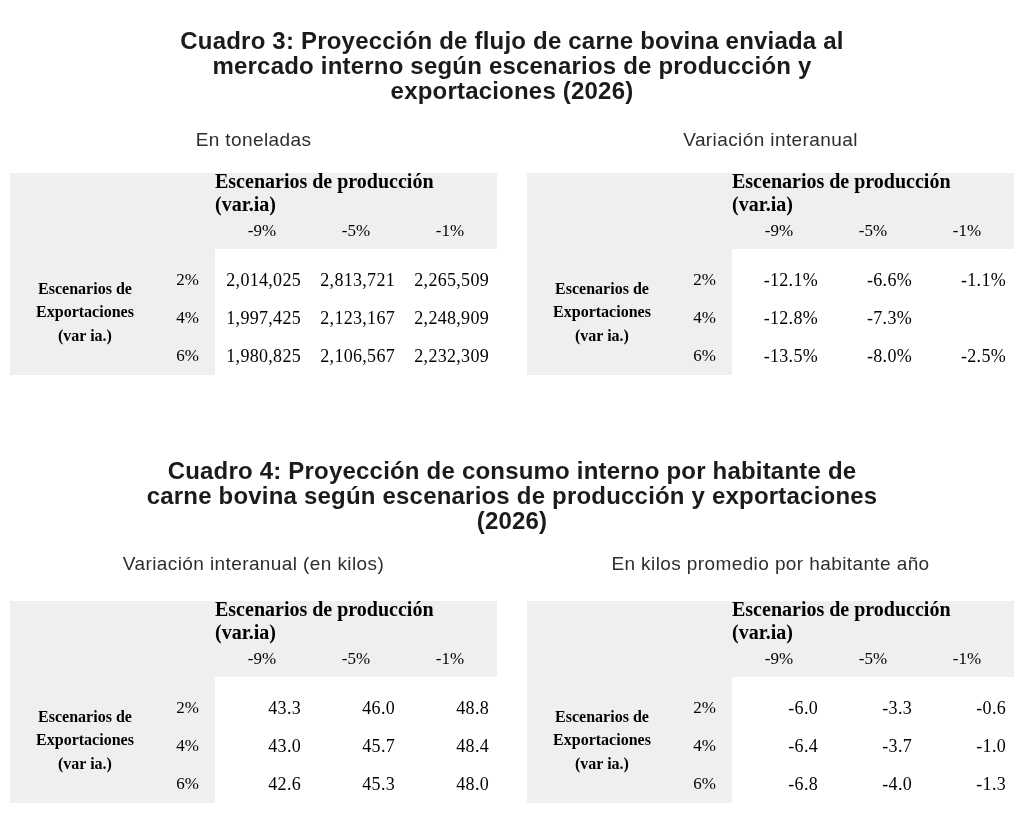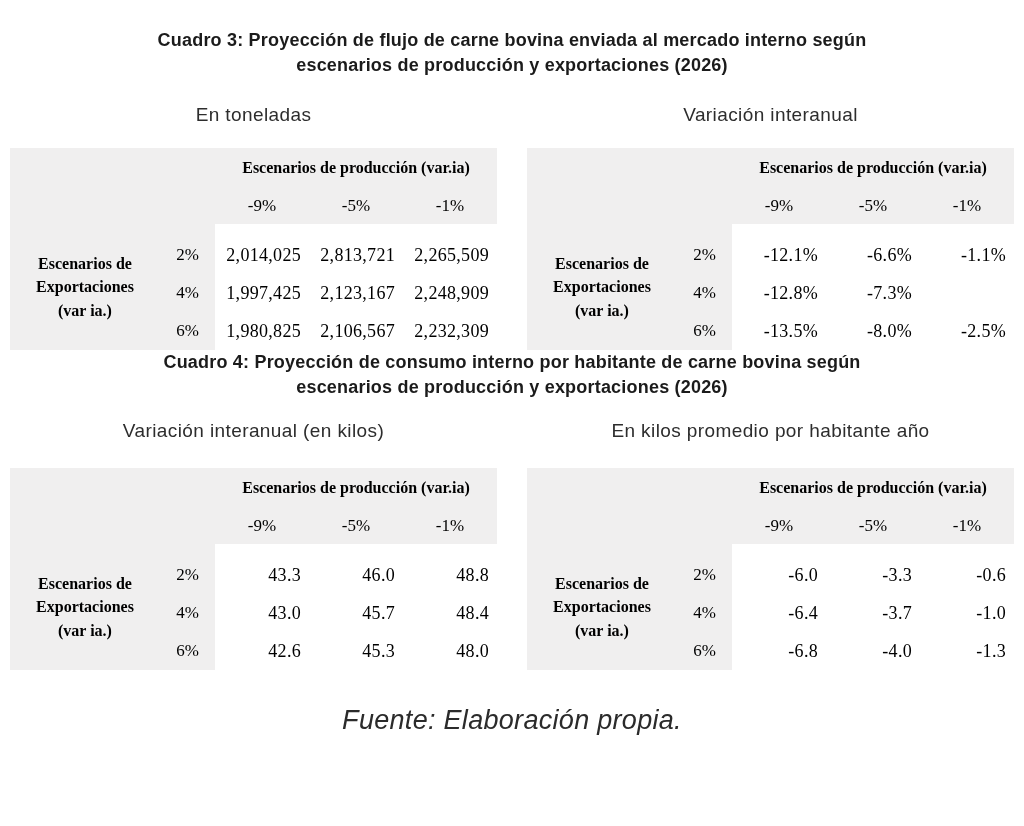--- a/index.html
+++ b/index.html
@@ -9,28 +9,28 @@
     width: 1024px;
     height: 826px;
     background: #ffffff;
     font-family: "Liberation Sans", "DejaVu Sans", sans-serif;
     overflow: hidden;
   }
   .section-title {
     margin: 0 auto;
     max-width: 740px;
     text-align: center;
-    font-size: 18px;
+    font-size: 24px;
     line-height: 25px;
     font-weight: bold;
     color: #1b1b1b;
     letter-spacing: 0.2px;
   }
   .sec-c3 { padding-top: 28px; }
-  .sec-c4 { }
+  .sec-c4 { margin-top: 83px; }
   .subtitles-row, .tables-row {
     display: flex;
     gap: 30px;
     padding: 0 10px;
   }
   .subtitles-row { margin-top: 26px; }
   .sec-c4 .subtitles-row { margin-top: 20px; }
   .half {
     width: 487px;
     text-align: center;
@@ -61,21 +61,21 @@
     grid-template-columns: 150px 55px 94px 94px 94px;
     grid-template-rows: 40px 36px 12px 38px 38px 38px;
     width: 100%;
     height: 100%;
   }
   .tbl-grid > div { display: flex; align-items: center; }
   .cg {
     grid-row: 1; grid-column: 3 / 6;
     justify-content: center;
     font-weight: bold;
-    font-size: 16px;
+    font-size: 20px;
   }
   .ch { grid-row: 2; justify-content: center; font-size: 17px; }
   .rg {
     grid-row: 3 / 7; grid-column: 1;
     justify-content: center;
     text-align: center;
     font-weight: bold;
     font-size: 16px;
     line-height: 1.45;
     padding: 0 18px;

